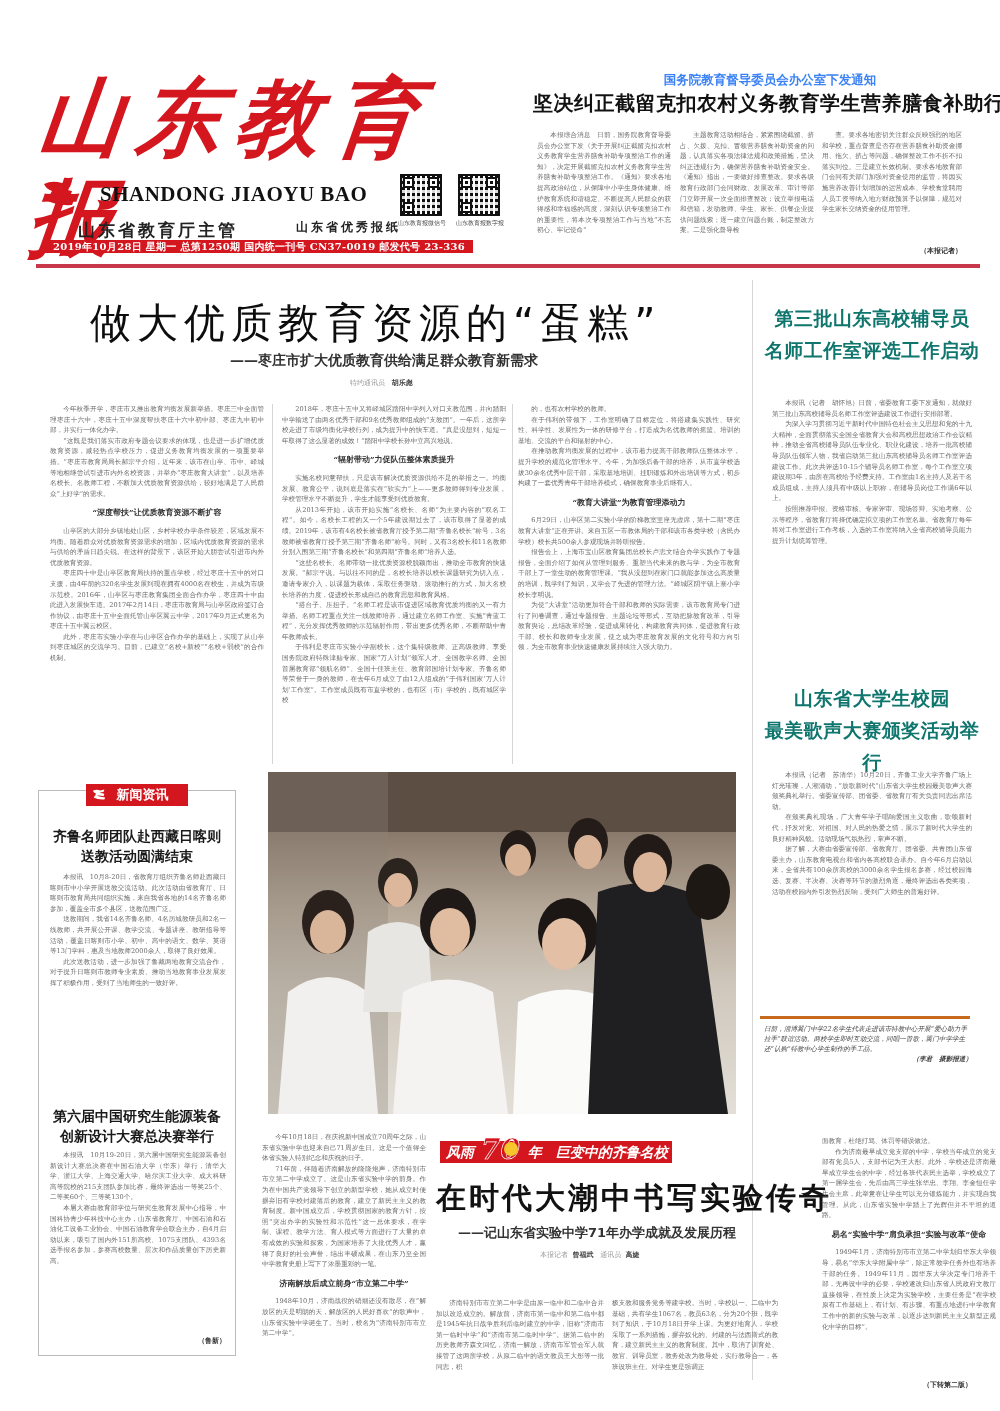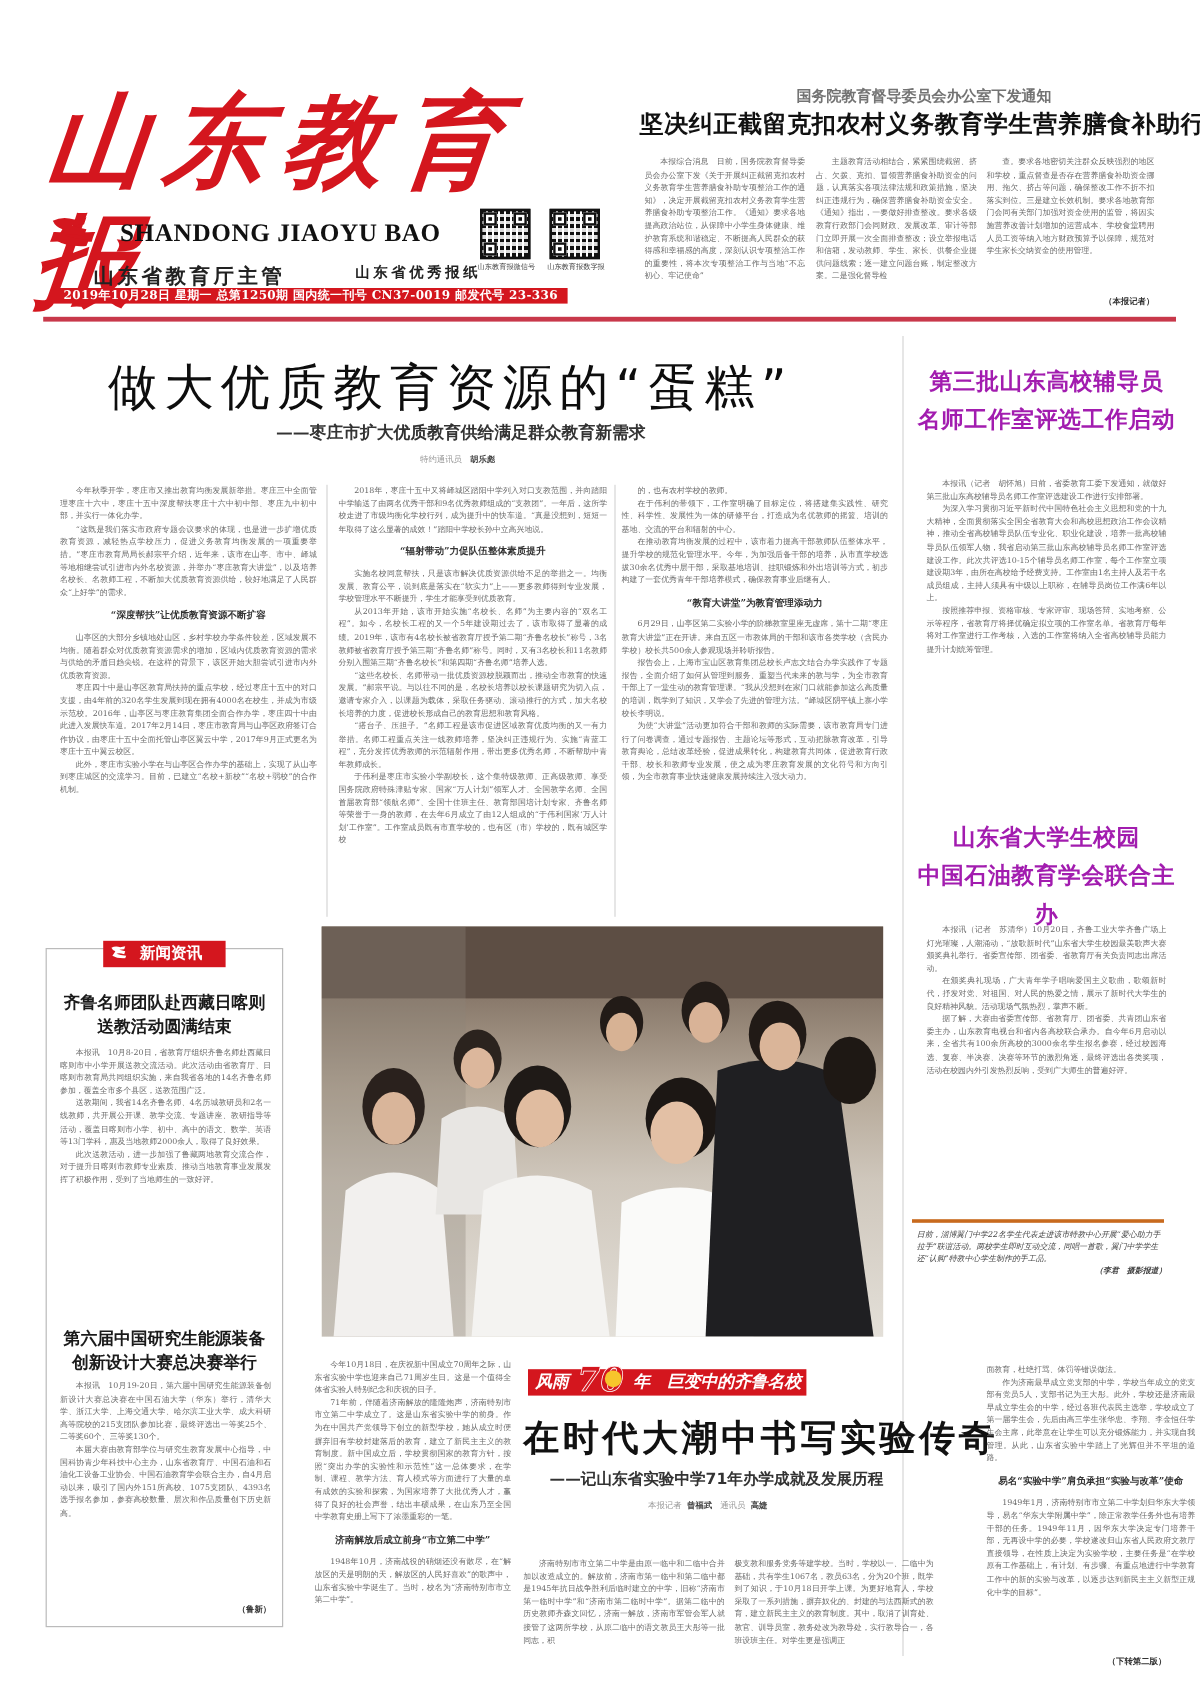--- a/index.html
+++ b/index.html
@@ -14,30 +14,30 @@
   .qr { width: 42px; height: 42px; background:
         repeating-linear-gradient(90deg, #111 0 3px, #fff 3px 5px),
         #111; border: 2px solid #111; position: absolute; }
   .qr-inner { position: absolute; inset: 0; background:
         repeating-linear-gradient(0deg, transparent 0 3px, rgba(255,255,255,0.85) 3px 6px); }
   .qr-corner { position:absolute; width:11px; height:11px; border:2px solid #111; background:#fff; }
   .qr-corner::after { content:""; position:absolute; left:2px; top:2px; width:3px; height:3px; background:#111; }
   .qr-label { position: absolute; font-size: 6px; color: #444; text-align: center; width: 50px; line-height: 8px; }
   .info-bar { left: 45px; top: 240px; width: 428px; height: 13px; background: #d4161e; color: #fff; font-size: 10px; line-height: 13px; padding-left: 8px; white-space: nowrap; overflow: hidden; font-weight: bold; letter-spacing: 0.3px; }
   .rule-red { height: 4px; background: #c8384a; }
-  .kicker { font-size: 12.5px; font-weight: bold; color: #737373; text-align: center; }
+  .kicker { font-size: 12.5px; font-weight: bold; color: #3b82f6; text-align: center; }
   .headline-top { font-family: "DejaVu Sans", sans-serif; font-size: 20px; font-weight: bold; color: #111; letter-spacing: 0.5px; white-space: nowrap; }
   .col { font-size: 6.6px; line-height: 10.6px; color: #6a6a6a; text-align: justify; overflow: hidden; }
   .col p { text-indent: 2em; }
   .sub { font-size: 8px; font-weight: bold; color: #333; text-align: center; margin: 8px 0 8px; text-indent: 0 !important; }
   .main-headline { left: 90px; top: 296px; font-family: "DejaVu Sans", sans-serif; font-size: 41px; font-weight: normal; color: #0d0d0d; letter-spacing: 6px; white-space: nowrap; }
   .main-sub { left: 230px; top: 352px; font-size: 14px; font-weight: bold; color: #333; white-space: nowrap; }
   .byline { font-size: 7px; color: #999; white-space: nowrap; }
   .byline b { color: #444; }
-  .side-head { font-size: 19px; font-weight: bold; color: #a21caf; text-align: center; line-height: 32px; letter-spacing: 0.5px; }
+  .side-head { font-size: 19px; font-weight: bold; color: #0f766e; text-align: center; line-height: 32px; letter-spacing: 0.5px; }
   .box { border: 1px solid #bbb; }
   .news-tag { background: #d4161e; color: #fff; font-family: "DejaVu Sans", sans-serif; font-weight: bold; font-size: 13px; line-height: 22px; height: 22px; padding-left: 6px; }
   .brief-head { font-size: 14px; font-weight: bold; color: #1a1a1a; text-align: center; line-height: 20px; }
   .photo { left: 268px; top: 772px; width: 468px; height: 342px; overflow: hidden;
      background: linear-gradient(180deg, #6b5a4e 0%, #8a7a6c 18%, #b5a898 40%, #cfc7bc 62%, #e3dfd8 100%); }
   .orange-rule { height: 3px; background: #c86a1e; }
   .series-banner { left: 440px; top: 1141px; width: 232px; height: 22px; background: #d4161e; color: #fff; font-family: "DejaVu Sans", sans-serif; font-style: italic; font-weight: bold; font-size: 14px; line-height: 22px; white-space: nowrap; }
   .feature-head { left: 436px; top: 1178px; font-size: 30px; font-weight: bold; color: #111; letter-spacing: 3px; white-space: nowrap; }
   .feature-sub { left: 458px; top: 1224px; font-family: "DejaVu Sans", sans-serif; font-size: 13px; font-weight: bold; color: #333; white-space: nowrap; }
   .credit { text-align: right; font-size: 7px; color: #333; font-weight: bold; }
@@ -108,21 +108,21 @@
   <p>此外，枣庄市实验小学在与山亭区合作办学的基础上，实现了从山亭到枣庄城区的交流学习。目前，已建立“名校+新校”“名校+弱校”的合作机制。</p>
 </div>
 <div class="vline" style="left:272px;top:404px;height:360px;"></div>
 
 <div class="abs col" style="left:282px;top:404px;width:224px;height:362px;">
   <p>2018年，枣庄十五中又将峄城区踏阳中学列入对口支教范围，并向踏阳中学输送了由两名优秀干部和9名优秀教师组成的“支教团”。一年后，这所学校走进了市级均衡化学校行列，成为提升中的快车道。“真是没想到，短短一年取得了这么显著的成效！”踏阳中学校长孙中立高兴地说。</p>
   <div class="sub">“辐射带动”力促队伍整体素质提升</div>
   <p>实施名校同意帮扶，只是该市解决优质资源供给不足的举措之一。均衡发展、教育公平，说到底是落实在“软实力”上——更多教师得到专业发展，学校管理水平不断提升，学生才能享受到优质教育。</p>
   <p>从2013年开始，该市开始实施“名校长、名师”为主要内容的“双名工程”。如今，名校长工程的又一个5年建设期过去了，该市取得了显著的成绩。2019年，该市有4名校长被省教育厅授予第二期“齐鲁名校长”称号，3名教师被省教育厅授予第三期“齐鲁名师”称号。同时，又有3名校长和11名教师分别入围第三期“齐鲁名校长”和第四期“齐鲁名师”培养人选。</p>
   <p>“这些名校长、名师带动一批优质资源校脱颖而出，推动全市教育的快速发展。”郝宗平说。与以往不同的是，名校长培养以校长课题研究为切入点，邀请专家介入，以课题为载体，采取任务驱动、滚动推行的方式，加大名校长培养的力度，促进校长形成自己的教育思想和教育风格。</p>
-  <p>“搭台子、压担子。”名师工程是该市促进区域教育优质均衡的又一有力举措。名师工程重点关注一线教师培养，坚决纠正违规行为、实施“青蓝工程”，充分发挥优秀教师的示范辐射作用，带出更多优秀名师，不断帮助中青年教师成长。</p>
+  <p>“搭台子、压担子。”名师工程是该市促进区域教育优质均衡的又一有力举措。名师工程重点关注一线教师培养，通过建立名师工作室、实施“青蓝工程”，充分发挥优秀教师的示范辐射作用，带出更多优秀名师，不断帮助中青年教师成长。</p>
   <p>于伟利是枣庄市实验小学副校长，这个集特级教师、正高级教师、享受国务院政府特殊津贴专家、国家“万人计划”领军人才、全国教学名师、全国首届教育部“领航名师”、全国十佳班主任、教育部国培计划专家、齐鲁名师等荣誉于一身的教师，在去年6月成立了由12人组成的“于伟利国家‘万人计划’工作室”。工作室成员既有市直学校的，也有区（市）学校的，既有城区学校</p>
 </div>
 <div class="vline" style="left:512px;top:404px;height:360px;"></div>
 
 <div class="abs col" style="left:518px;top:404px;width:222px;height:362px;">
   <p>的，也有农村学校的教师。</p>
   <p>在于伟利的带领下，工作室明确了目标定位，将搭建集实践性、研究性、科学性、发展性为一体的研修平台，打造成为名优教师的摇篮、培训的基地、交流的平台和辐射的中心。</p>
   <p>在推动教育均衡发展的过程中，该市着力提高干部教师队伍整体水平，提升学校的规范化管理水平。今年，为加强后备干部的培养，从市直学校选拔30余名优秀中层干部，采取基地培训、挂职锻炼和外出培训等方式，初步构建了一套优秀青年干部培养模式，确保教育事业后继有人。</p>
   <div class="sub">“教育大讲堂”为教育管理添动力</div>
   <p>6月29日，山亭区第二实验小学的阶梯教室里座无虚席，第十二期“枣庄教育大讲堂”正在开讲。来自五区一市教体局的干部和该市各类学校（含民办学校）校长共500余人参观现场并聆听报告。</p>
@@ -137,21 +137,21 @@
   <div>名师工作室评选工作启动</div>
 </div>
 <div class="abs col" style="left:772px;top:398px;width:200px;height:260px;">
   <p>本报讯（记者　胡怀旭）日前，省委教育工委下发通知，就做好第三批山东高校辅导员名师工作室评选建设工作进行安排部署。</p>
   <p>为深入学习贯彻习近平新时代中国特色社会主义思想和党的十九大精神，全面贯彻落实全国全省教育大会和高校思想政治工作会议精神，推动全省高校辅导员队伍专业化、职业化建设，培养一批高校辅导员队伍领军人物，我省启动第三批山东高校辅导员名师工作室评选建设工作。此次共评选10-15个辅导员名师工作室，每个工作室立项建设期3年，由所在高校给予经费支持。工作室由1名主持人及若干名成员组成，主持人须具有中级以上职称，在辅导员岗位工作满6年以上。</p>
   <p>按照推荐申报、资格审核、专家评审、现场答辩、实地考察、公示等程序，省教育厅将择优确定拟立项的工作室名单。省教育厅每年将对工作室进行工作考核，入选的工作室将纳入全省高校辅导员能力提升计划统筹管理。</p>
 </div>
 
 <div class="abs side-head" style="left:764px;top:682px;width:216px;">
   <div>山东省大学生校园</div>
-  <div>中国石油教育学会联合主办</div>
+  <div>最美歌声大赛颁奖活动举行</div>
 </div>
 <div class="abs col" style="left:772px;top:770px;width:200px;height:222px;">
   <p>本报讯（记者　苏清华）10月20日，齐鲁工业大学齐鲁广场上灯光璀璨，人潮涌动，“放歌新时代”山东省大学生校园最美歌声大赛颁奖典礼举行。省委宣传部、团省委、省教育厅有关负责同志出席活动。</p>
   <p>在颁奖典礼现场，广大青年学子唱响爱国主义歌曲，歌颂新时代，抒发对党、对祖国、对人民的热爱之情，展示了新时代大学生的良好精神风貌。活动现场气氛热烈，掌声不断。</p>
   <p>据了解，大赛由省委宣传部、省教育厅、团省委、共青团山东省委主办，山东教育电视台和省内各高校联合承办。自今年6月启动以来，全省共有100余所高校的3000余名学生报名参赛，经过校园海选、复赛、半决赛、决赛等环节的激烈角逐，最终评选出各类奖项，活动在校园内外引发热烈反响，受到广大师生的普遍好评。</p>
 </div>
 
 <div class="abs box" style="left:38px;top:790px;width:198px;height:566px;"></div>
 <div class="abs news-tag" style="left:86px;top:784px;width:102px;">
   <span style="display:inline-block;width:14px;height:11px;vertical-align:-1px;">

